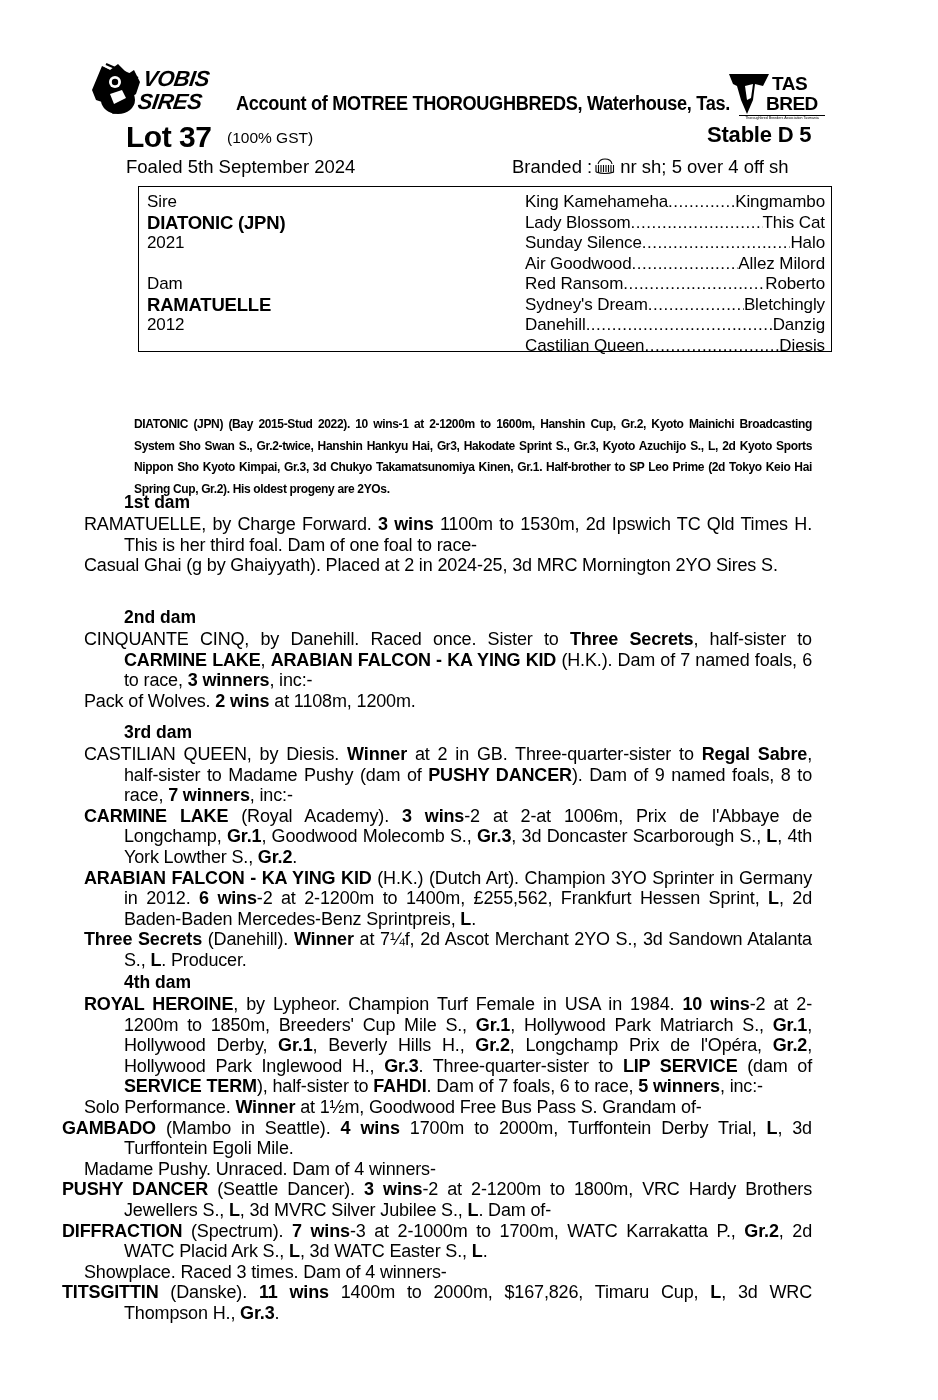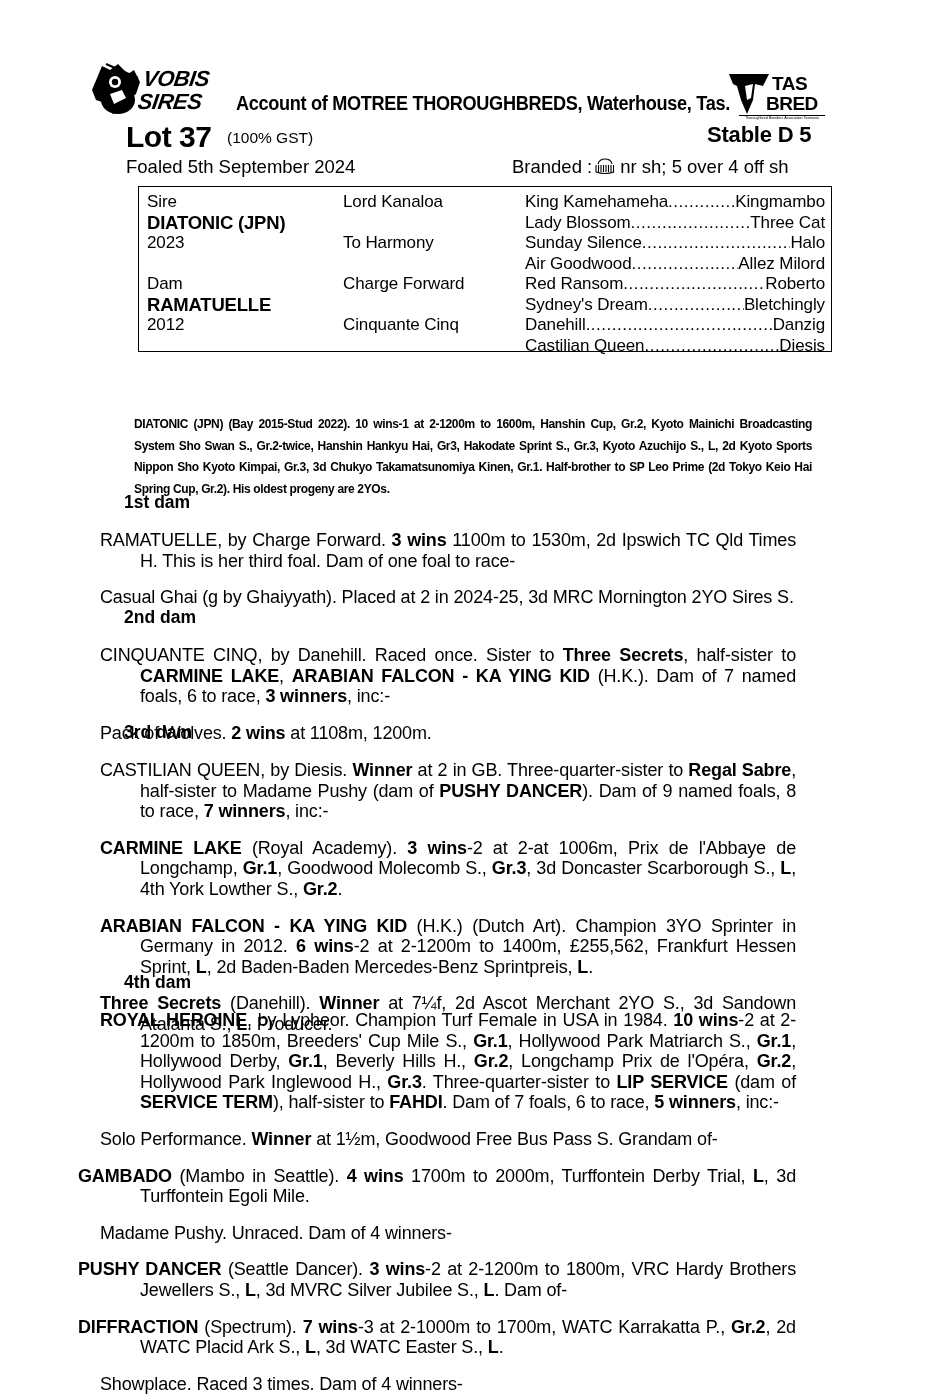--- a/index.html
+++ b/index.html
@@ -216,21 +216,21 @@
   .bodyblock {
     position: absolute;
     left: 124px;
     width: 688px;
     font-size: 18px;
     line-height: 20.6px;
     text-align: justify;
     letter-spacing: -0.15px;
   }
   .bodyblock p {
-    margin: 16px;
+    margin: 0;
     padding: 0;
     text-align: justify;
   }
   .lvl0h { padding-left: 40px; text-indent: -40px; }
   .lvl1 { padding-left: 62px; text-indent: -40px; }
   .lvl2 { padding-left: 84px; text-indent: -62px; }
   .lvl3 { padding-left: 106px; text-indent: -62px; }
   .last-line-left { text-align: left; }
 
   b, strong { font-weight: bold; }
@@ -293,47 +293,38 @@
             <path d="M3 15 q9 3 18 0" fill="none" stroke="#000" stroke-width="1.1"></path>
           </svg></span><span>nr sh; 5 over 4 off sh</span>
     </div>
   </div>
 
   <div class="ped-table">
 
     <div class="ped-col-a">
       <div class="ped-line">Sire</div>
       <div class="ped-line bold">DIATONIC (JPN)</div>
-      <div class="ped-line">2023</div>
+      <div class="ped-line">2021</div>
       <div class="ped-line blank">&nbsp;</div>
       <div class="ped-line">Dam</div>
       <div class="ped-line bold">RAMATUELLE</div>
       <div class="ped-line">2012</div>
     </div>
 
-    <div class="ped-col-b">
-      <div class="ped-line">Lord Kanaloa</div>
-      <div class="ped-line blank">&nbsp;</div>
-      <div class="ped-line">To Harmony</div>
-      <div class="ped-line blank">&nbsp;</div>
-      <div class="ped-line">Charge Forward</div>
-      <div class="ped-line blank">&nbsp;</div>
-      <div class="ped-line">Cinquante Cinq</div>
-    </div>
 
     <div class="ped-col-c">
       <div class="gp-row">
         <span class="gp-name">King Kamehameha</span>
         <span class="gp-dots"> ...............</span>
         <span class="gp-sire">Kingmambo</span>
       </div>
       <div class="gp-row">
         <span class="gp-name">Lady Blossom</span>
         <span class="gp-dots">...........................</span>
-        <span class="gp-sire">Three Cat</span>
+        <span class="gp-sire">This Cat</span>
       </div>
       <div class="gp-row">
         <span class="gp-name">Sunday Silence</span>
         <span class="gp-dots">..................................</span>
         <span class="gp-sire">Halo</span>
       </div>
       <div class="gp-row">
         <span class="gp-name">Air Goodwood</span>
         <span class="gp-dots"> ............................</span>
         <span class="gp-sire">Allez Milord</span>

